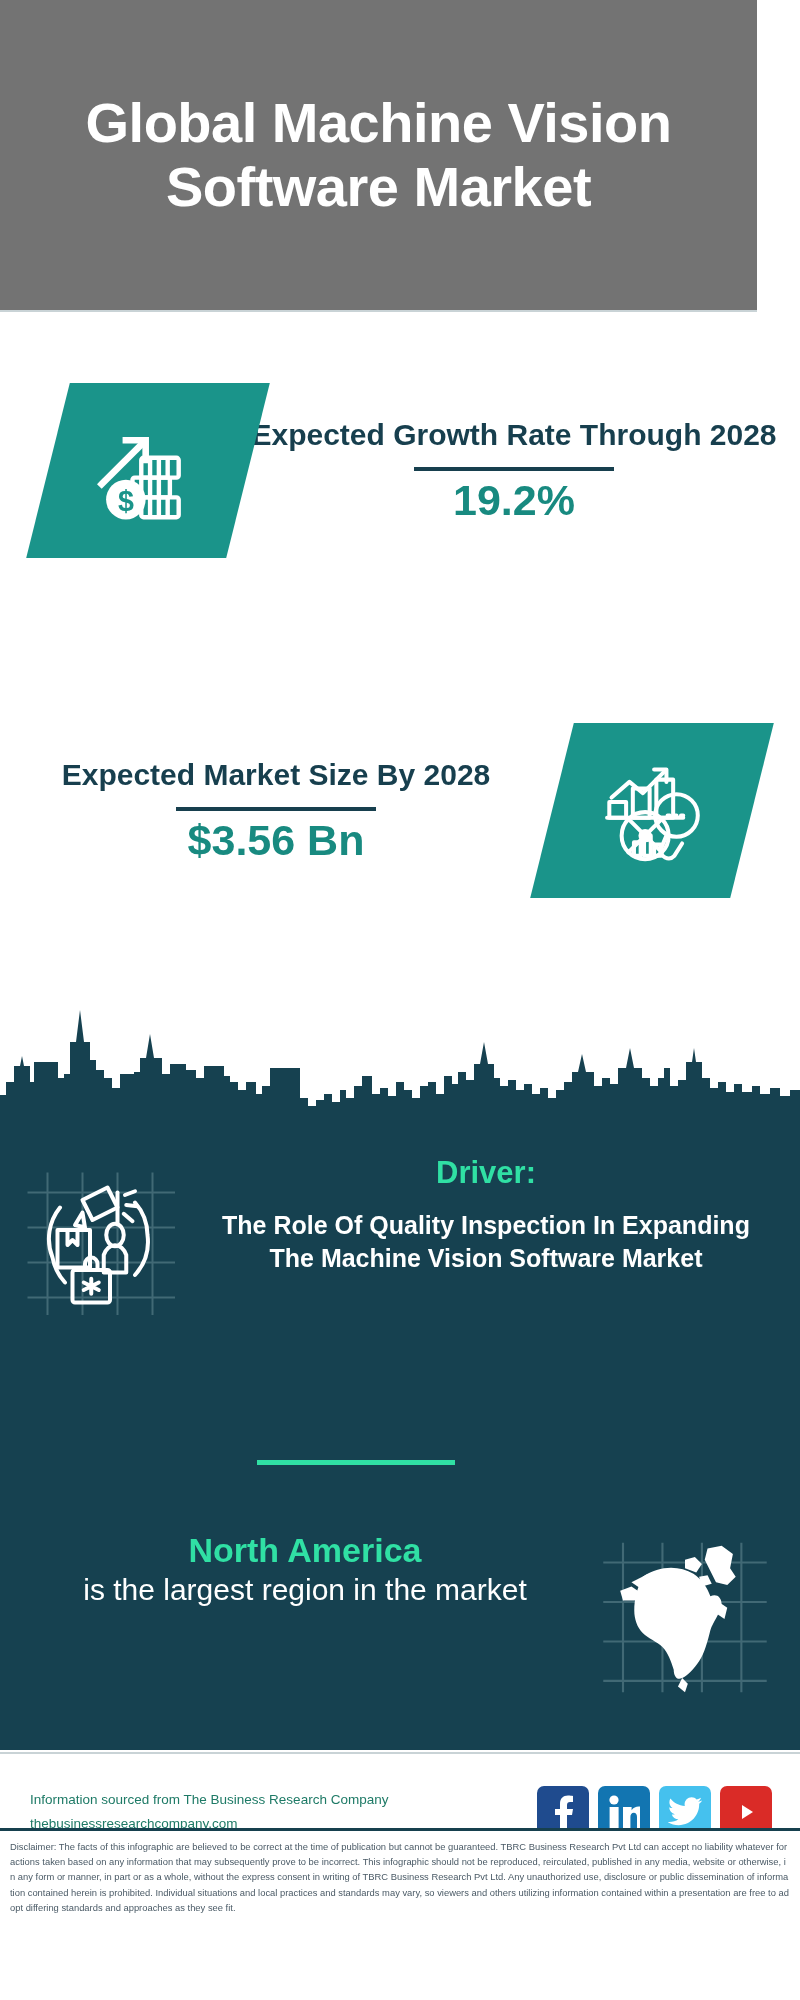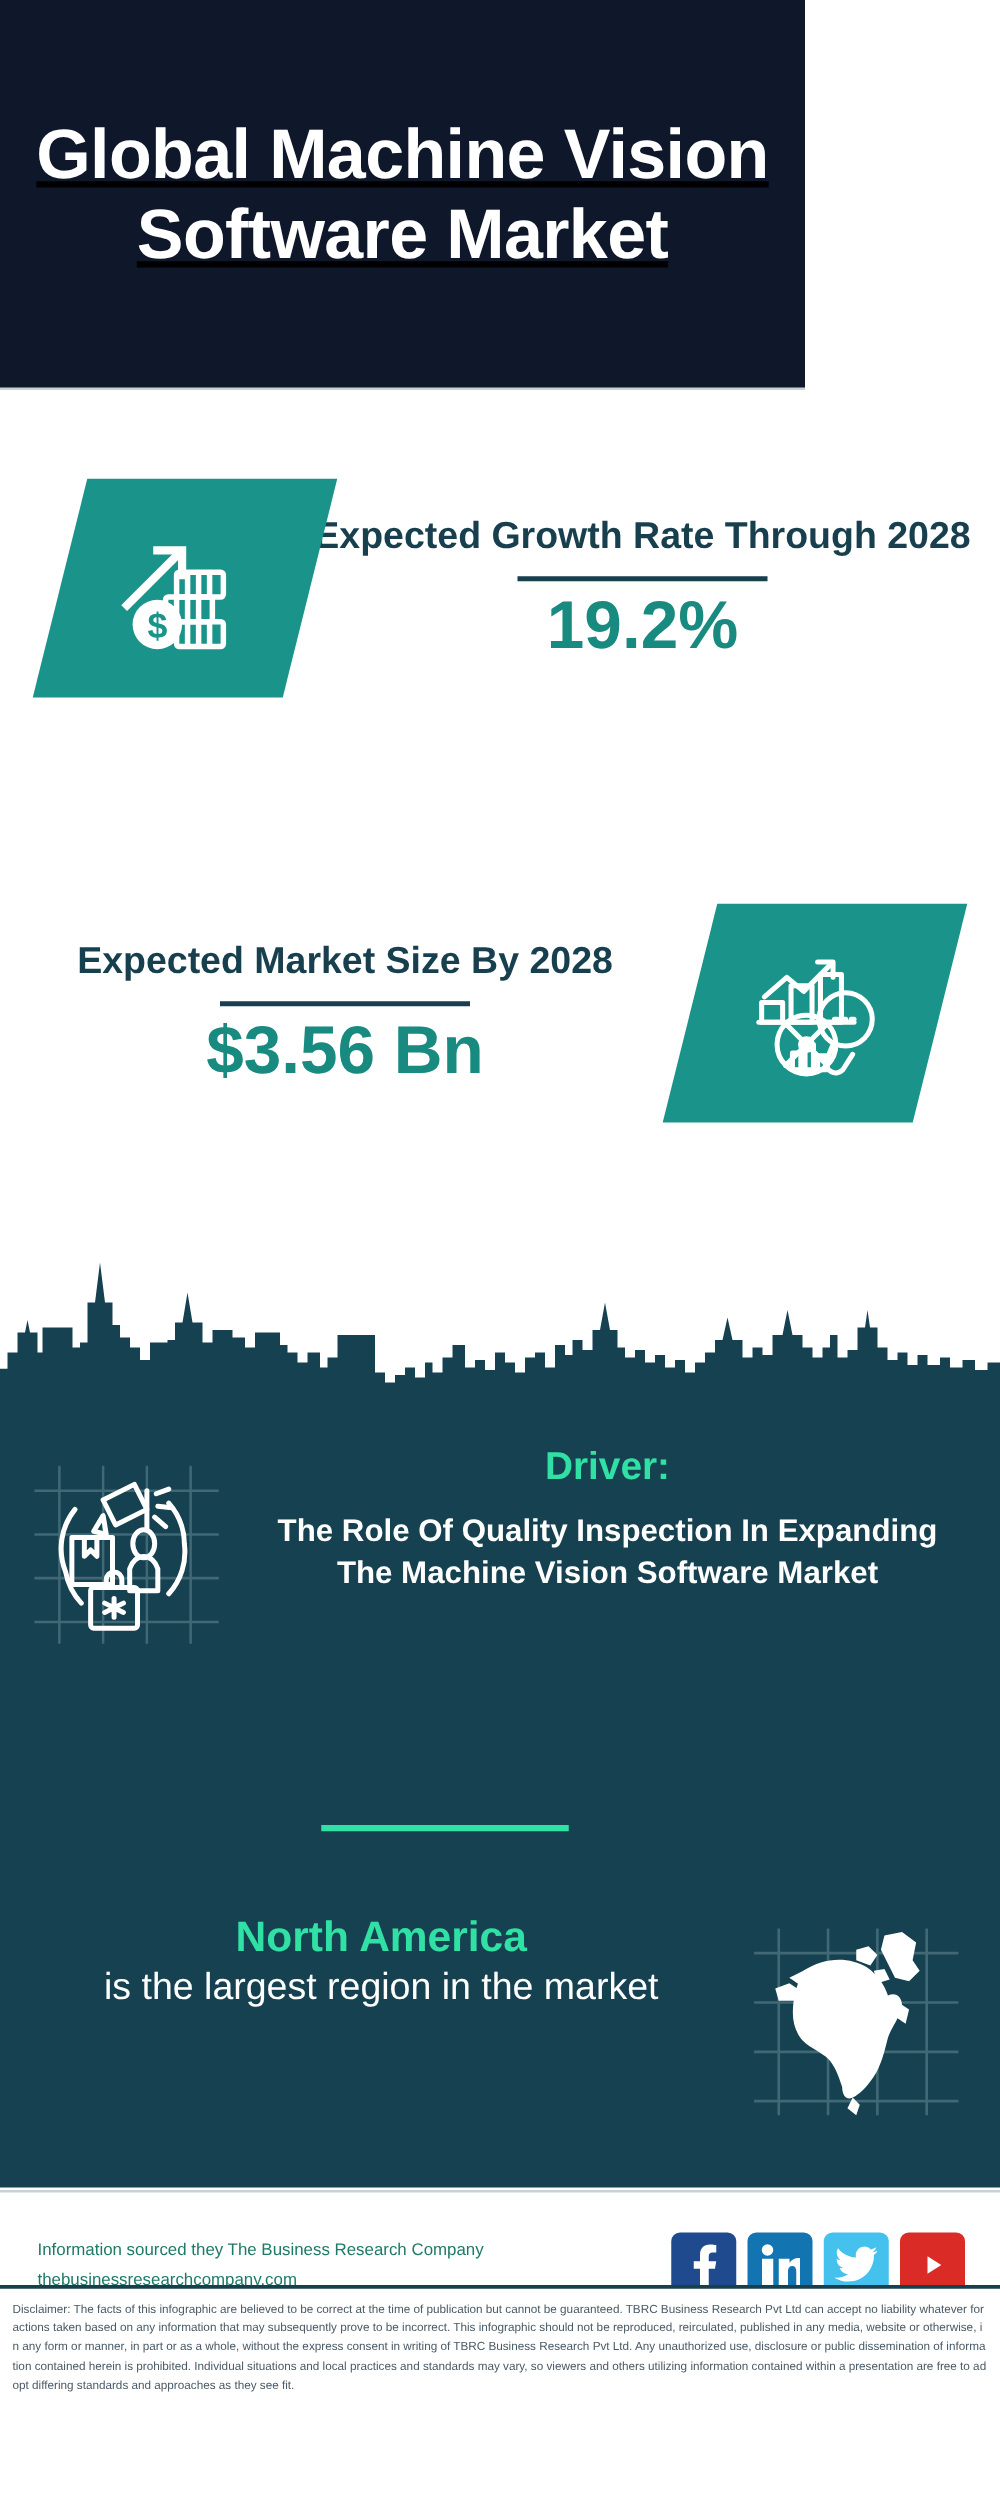--- a/index.html
+++ b/index.html
@@ -6,25 +6,24 @@
   html, body { width:800px; height:2000px; }
   body {
     font-family: "Liberation Sans", sans-serif;
     background:#ffffff;
     overflow:hidden;
   }
   .page { position:relative; width:800px; height:2000px; background:#fff; }
 
   
   .header {
-    position:absolute; left:0; top:0; width:644px; height:312px;
-    background:#0f172a;
+    position:absolute; left:0; top:0; width:757px; height:312px;
+    background:#737373;
     display:flex; align-items:center; justify-content:center;
     border-bottom:2px solid #c9d3d6;
-    text-decoration:underline;
   }
   .header-title {
     color:#ffffff;
     font-size:56px; font-weight:bold; line-height:1.14;
     text-align:center; letter-spacing:-0.5px;
     font-family:"Liberation Sans", sans-serif;
     width:660px;
   }
 
   
@@ -45,21 +44,21 @@
 
   .stat-text { flex:1 1 auto; text-align:center; }
   .stat-label {
     color:#173F4E; font-size:30px; font-weight:bold; line-height:1.28;
   }
   .stat-rule {
     width:200px; height:4px; background:#173F4E;
     margin:12px auto 6px auto;
   }
   .stat-value {
-    color:#188A80; font-size:54px; font-weight:bold; line-height:1.1;
+    color:#188A80; font-size:43px; font-weight:bold; line-height:1.1;
   }
 
   .stat-1 .badge { margin-left:48px; }
   .stat-1 .stat-text { padding-right:20px; }
   .stat-2 .badge { margin-right:48px; }
   .stat-2 .stat-text { }
 
   
   .dark-panel {
     position:absolute; left:0; top:1110px; width:800px; height:640px;
@@ -254,21 +253,21 @@
                    C24 42 26 34 30 26 Z"></path>
           <path d="M84 44 l6 4 l-2 8 l-6 -4 Z"></path>
           <path d="M58 98 l4 4 l-2 6 l-5 -4 Z"></path>
         </g>
       </svg>
     </div>
   </div>
 
   <div class="footer">
     <div class="footer-text">
-      <div class="footer-line">Information sourced they The Business Research Company</div>
+      <div class="footer-line">Information sourced from The Business Research Company</div>
       <div class="footer-line">thebusinessresearchcompany.com</div>
     </div>
     <div class="socials">
       <div class="social fb">
         <svg width="30" height="36" viewBox="0 0 30 36">
             <path fill="#fff" d="M19 36 V21 h5 l1 -6 h-6 v-4 c0 -2 1 -3 3 -3 h3 V2 C24 2 22 1.6 20 1.6 C15 1.6 12 4.6 12 10 v5 H7 v6 h5 v15 Z"></path>
           </svg>
       </div>
       <div class="social li">
         <svg width="32" height="34" viewBox="0 0 32 34">

